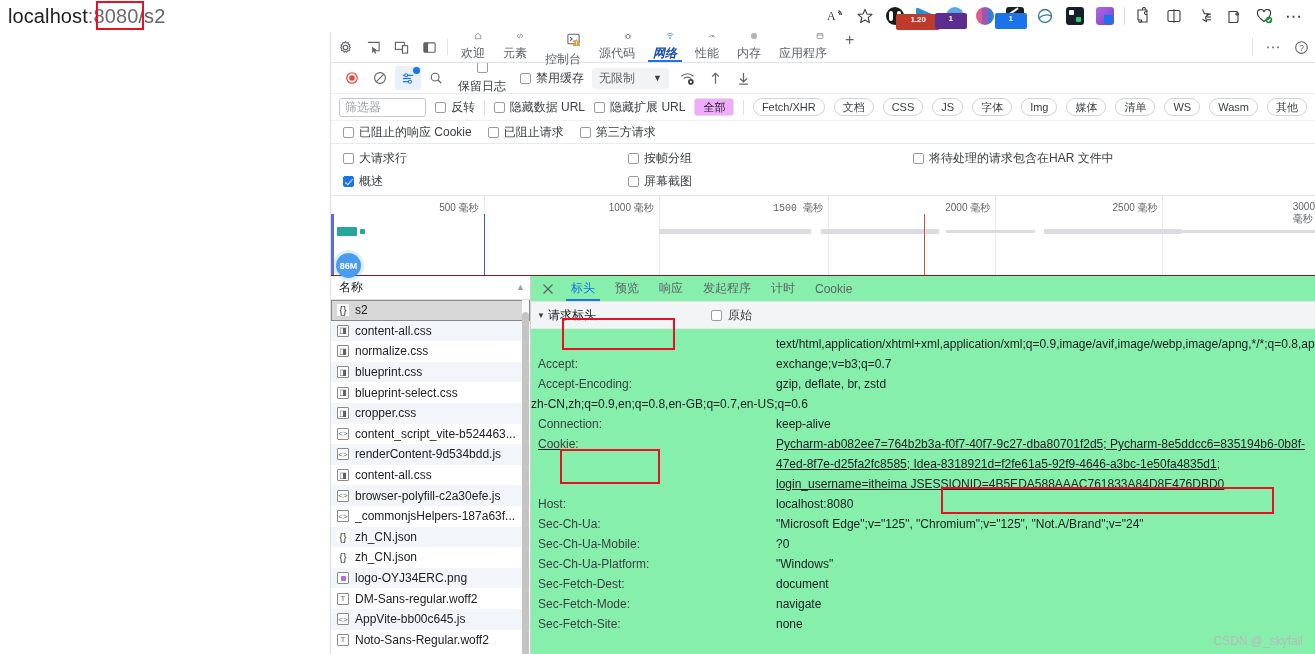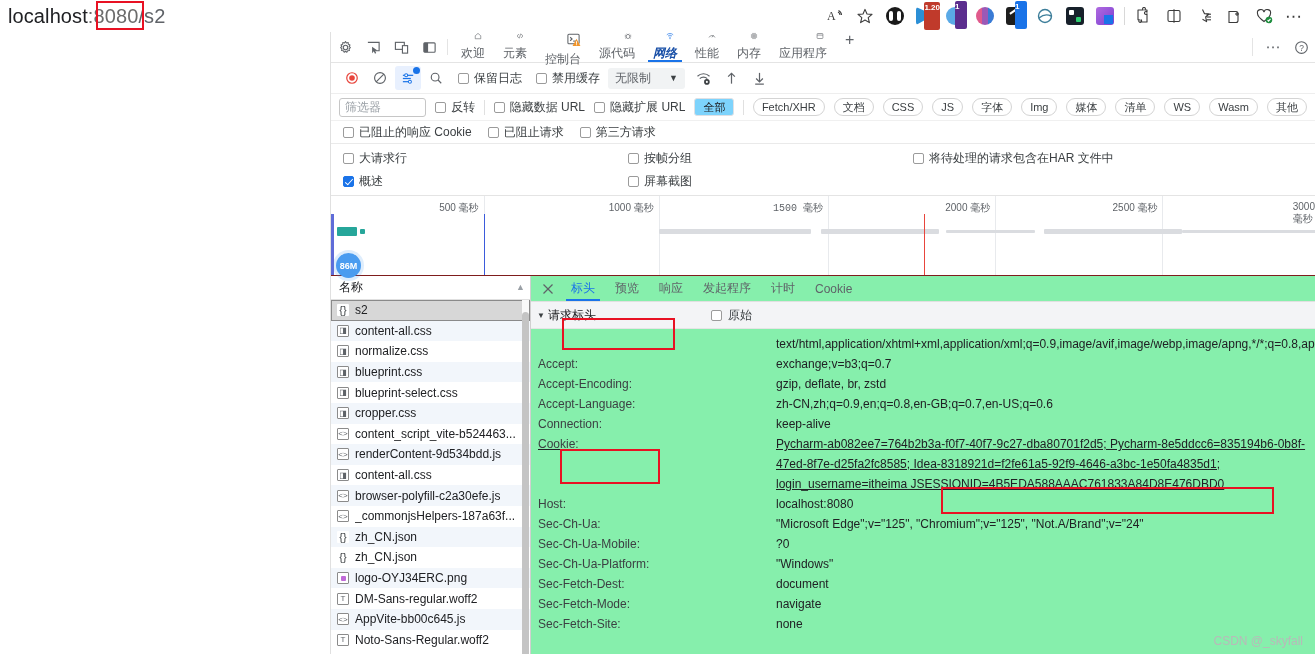--- a/index.html
+++ b/index.html
@@ -29,21 +29,21 @@
   .addr-text .path { color:#5f6368; }
   .chrome-icons {
     position:absolute; right:6px; top:0; height:32px;
     display:flex; align-items:center; gap:0px;
   }
   .ci { width:30px; height:32px; display:flex; align-items:center; justify-content:center;
         position:relative; color:#3b3b3b; }
   .ci svg { display:block; }
   .ci .badge {
     position:absolute; right:3px; bottom:3px;
-    min-width:12px; height:28px; padding:0 0; border-radius:2px;
+    min-width:12px; height:16px; padding:0 14px; border-radius:2px;
     font-size:8px; line-height:12px; text-align:left; color:#fff; font-weight:700;
   }
   .glyph-dots { font-size:17px; letter-spacing:1px; color:#3b3b3b; }
   .vsep { width:1px; height:18px; background:#d8d8d8; margin:0 4px; }
 
   
   .ext { width:18px; height:18px; border-radius:3px; position:relative; }
 
   
   .devtools {
@@ -100,21 +100,21 @@
     border-bottom:1px solid #f0f0f0;
   }
   .filter-input {
     width:166px; height:19px; border:1px solid #c6c6c6; border-radius:3px;
     background:#fff; font-size:12px; color:#9aa0a6; padding:0 5px; line-height:17px;
   }
   .chip {
     border:1px solid #d4d4d4; border-radius:9px; padding:1px 8px; font-size:11px;
     color:#3c4043; background:#fff; white-space:nowrap; height:18px; line-height:15px;
   }
-  .chip.sel { background:#7dd3fc; border-color:#dfe1e5; color:#202124; border-radius:3px; }
+  .chip.sel { background:#f0abfc; border-color:#dfe1e5; color:#202124; border-radius:3px; }
   .thin-sep { width:1px; height:15px; background:#e0e0e0; }
 
   
   .net-tb3 {
     height:23px; display:flex; align-items:center; gap:16px; padding:0 12px;
     border-bottom:1px solid #eaeaea; color:#5f6368;
   }
   
   .net-opts { padding:3px 12px 2px 12px; border-bottom:1px solid #e4e4e4; }
   .opt-row { display:flex; align-items:center; height:23px; }
@@ -453,21 +453,21 @@
             <circle cx="9.5" cy="11.4" r="1.6" fill="#fff" stroke="#1a73e8" stroke-width="1.1"></circle>
           </svg>
         <span style="position:absolute;right:1px;top:1px;width:7px;height:7px;border-radius:50%;background:#1a73e8;"></span>
       </div>
       <div class="tb-btn">
         <svg width="14" height="14" viewBox="0 0 16 16">
             <circle cx="7" cy="7" r="4.4" fill="none" stroke="#5f6368" stroke-width="1.3"></circle>
             <line x1="10.3" y1="10.3" x2="14" y2="14" stroke="#5f6368" stroke-width="1.3"></line>
           </svg>
       </div>
-      <label class="cb-label" style="margin-left:7px;">
+      <label class="cb-label" style="margin-left:7px;flex-direction:column;">
         <span class="cbx"></span>
         <span>保留日志</span>
       </label>
       <label class="cb-label" style="margin-left:12px;">
         <span class="cbx"></span>
         <span>禁用缓存</span>
       </label>
       <div class="throttle">
         <span>无限制</span>
         <span class="caret">▼</span>
@@ -719,21 +719,20 @@
         <div class="hdr-body">
           <div class="hdr-row" style="align-items:flex-end;">
             <div class="hdr-key">Accept:</div>
             <div class="hdr-val wrap" style="padding-right:10px;">text/html,application/xhtml+xml,application/xml;q=0.9,image/avif,image/webp,image/apng,*/*;q=0.8,application/signed-exchange;v=b3;q=0.7</div>
           </div>
           <div class="hdr-row">
             <div class="hdr-key">Accept-Encoding:</div>
             <div class="hdr-val">gzip, deflate, br, zstd</div>
           </div>
           <div class="hdr-row">
-            <div class="hdr-key">Accept-Language:</div>
             <div class="hdr-val">zh-CN,zh;q=0.9,en;q=0.8,en-GB;q=0.7,en-US;q=0.6</div>
           </div>
           <div class="hdr-row">
             <div class="hdr-key">Connection:</div>
             <div class="hdr-val">keep-alive</div>
           </div>
           <div class="hdr-row" style="align-items:flex-start;text-decoration:underline;">
             <div class="hdr-key">Cookie:</div>
             <div class="hdr-val wrap" style="padding-right:6px;">Pycharm-ab082ee7=764b2b3a-f0f7-40f7-9c27-dba80701f2d5; Pycharm-8e5ddcc6=835194b6-0b8f-47ed-8f7e-d25fa2fc8585; Idea-8318921d=f2fe61a5-92f9-4646-a3bc-1e50fa4835d1; login_username=itheima  JSESSIONID=4B5EDA588AAAC761833A84D8E476DBD0</div>
           </div>

